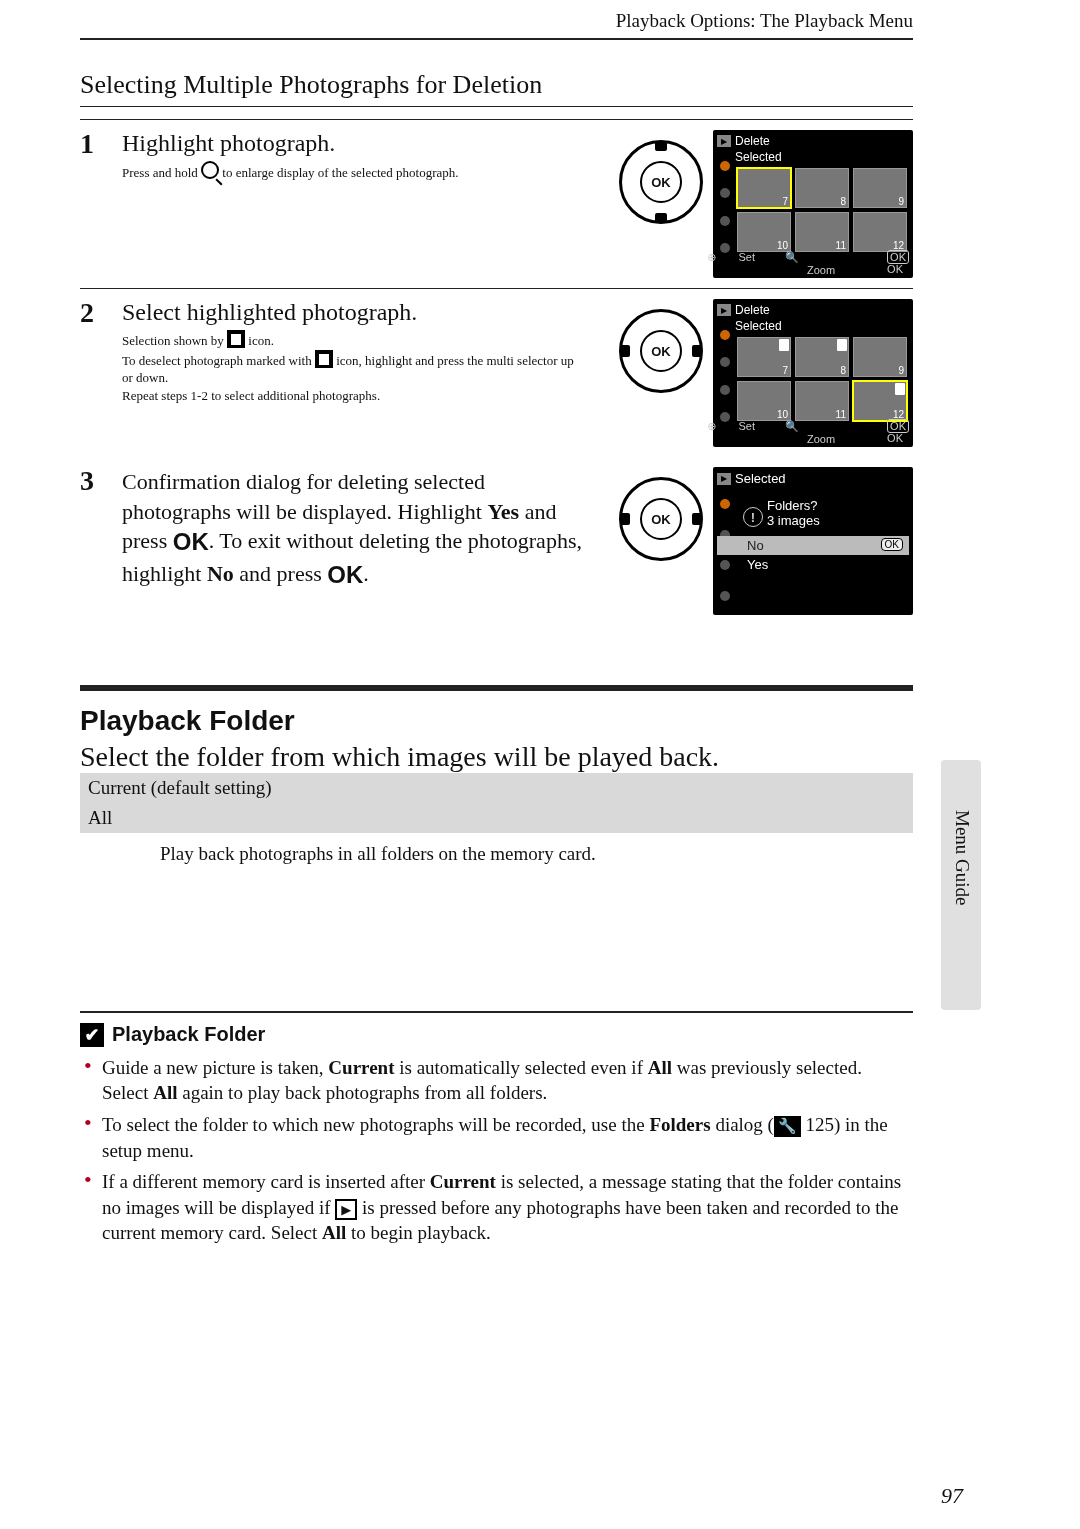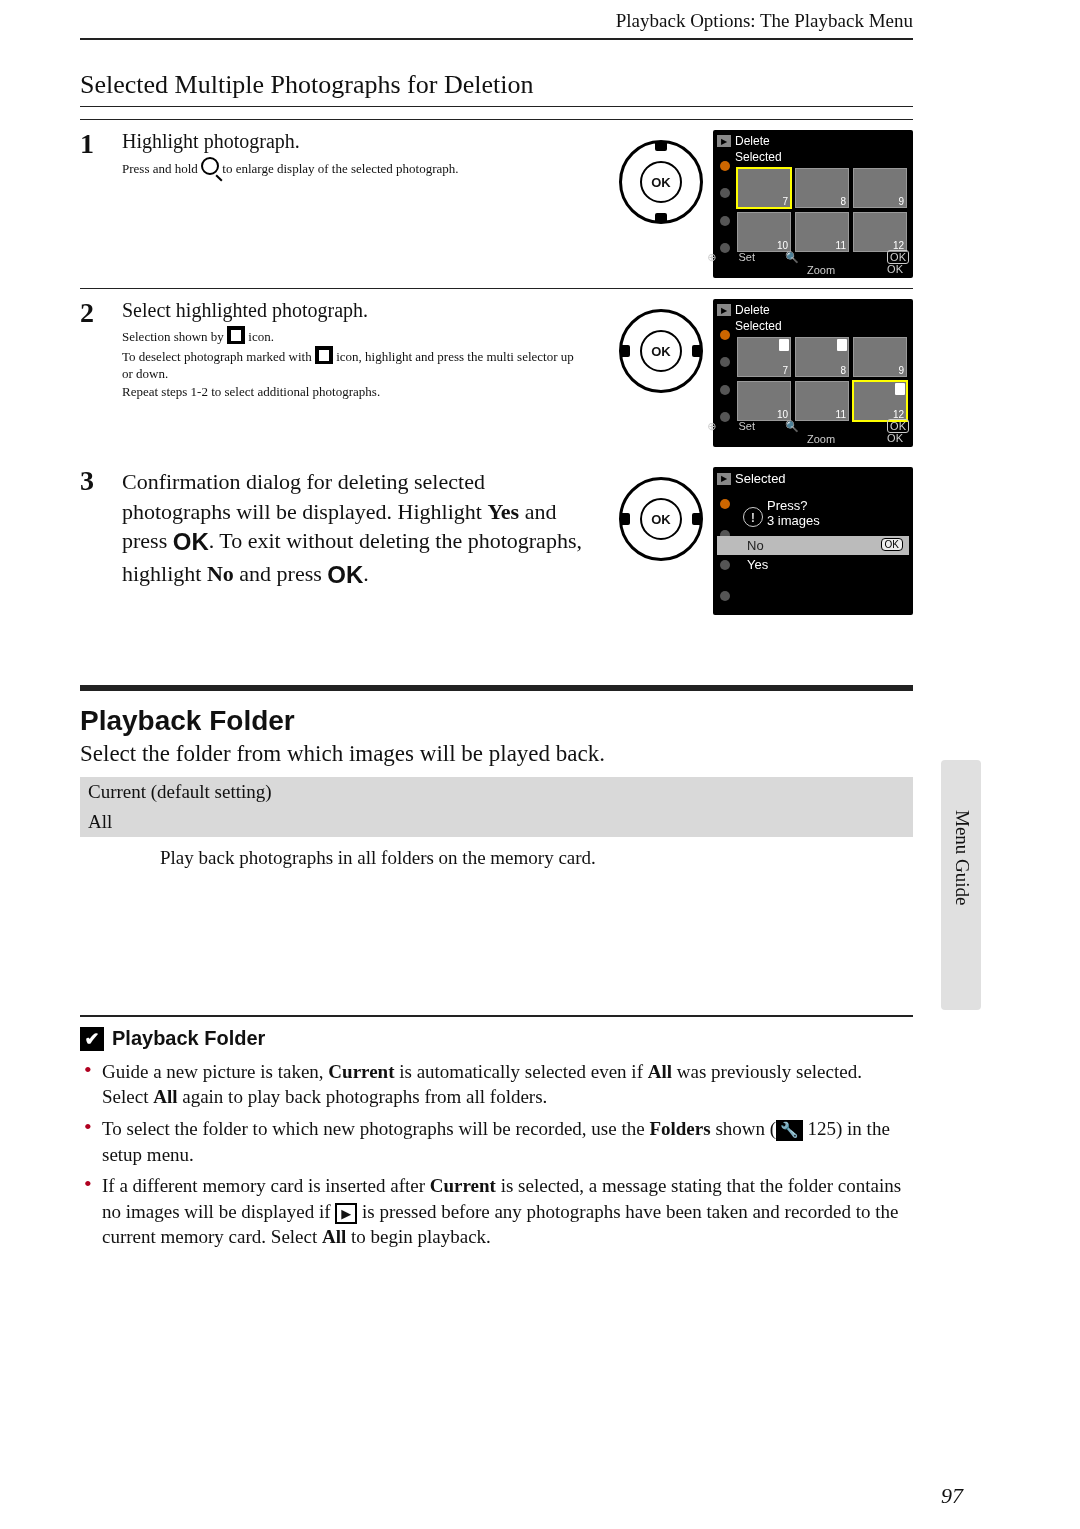--- a/index.html
+++ b/index.html
@@ -40,21 +40,21 @@
   .step:first-of-type { border-top: none; padding-top: 0; }
   .step-num {
     font-size: 28px;
     font-weight: bold;
     width: 26px;
     flex: 0 0 26px;
     line-height: 1;
   }
   .step-body { flex: 1 1 auto; }
   .step-heading {
-    font-size: 20px;
+    font-size: 24px;
     margin-bottom: 4px;
   }
   .step-text {
     font-size: 13px;
     line-height: 1.35;
   }
   .step-side {
     flex: 0 0 310px;
     display: flex;
     align-items: flex-start;
@@ -213,21 +213,21 @@
     border: none;
     border-top: 6px solid #222;
     margin: 70px 0 14px 0;
   }
   h2.pf {
     font-size: 28px;
     font-weight: bold;
     margin: 0 0 4px 0;
     font-family: Arial, sans-serif;
   }
-  .pf-lead { font-size: 23px; margin-bottom: 10px; }
+  .pf-lead { font-size: 28px; }
   .opt-head {
     background: #d9d9d9;
     font-size: 19px;
     padding: 4px 8px;
   }
   .opt-body {
     font-size: 19px;
     padding: 8px 8px 14px 80px;
     line-height: 1.35;
   }
@@ -321,21 +321,21 @@
     vertical-align: -2px;
   }
 </style>
 </head>
 <body>
 
 <div class="page">
 
   <div class="running-head">Playback Options: The Playback Menu</div>
 
-  <div class="section-title">Selected Multiple Photographs for Deletion</div>
+  <div class="section-title">Selecting Multiple Photographs for Deletion</div>
 
   <div class="step">
     <div class="step-num">1</div>
     <div class="step-body">
       <div class="step-heading">Highlight photograph.</div>
       <div class="step-text">
         <span>Press and hold </span><span class="zoom-ic"></span><span> to enlarge display of the selected photograph.</span>
       </div>
     </div>
     <div class="step-side">
@@ -471,21 +471,21 @@
             <span>Selected</span>
           </div>
         <div class="strip">
             <span class="active"></span>
             <span></span>
             <span></span>
             <span></span>
           </div>
         <div class="warn">!</div>
         <div class="msg">
-          <span>Press?</span><br><span>3  images</span>
+          <span>Folders?</span><br><span>3  images</span>
         </div>
         <div class="choice sel"><span>No</span><span class="okb2">OK</span></div>
         <div class="choice">Yes</div>
       </div>
     </div>
   </div>
 
   <hr class="big-divider">
 
   <h2 class="pf">Playback Folder</h2>
@@ -499,21 +499,21 @@
   <div class="note-block">
     <div class="note-title">
       <span class="check-badge">✔</span>
       <span>Playback Folder</span>
     </div>
     <ul class="notes">
       <li>
         <span>Guide a new picture is taken, </span><span class="bold">Current</span><span> is automatically selected even if </span><span class="bold">All</span><span> was previously selected. Select </span><span class="bold">All</span><span> again to play back photographs from all folders.</span>
       </li>
       <li>
-        <span>To select the folder to which new photographs will be recorded, use the </span><span class="bold">Folders</span><span> shown (</span><span class="wrench-box">🔧</span><span> 125) in the setup menu.</span>
+        <span>To select the folder to which new photographs will be recorded, use the </span><span class="bold">Folders</span><span> dialog (</span><span class="wrench-box">🔧</span><span> 125) in the setup menu.</span>
       </li>
       <li>
         <span>If a different memory card is inserted after </span><span class="bold">Current</span><span> is selected, a message stating that the folder contains no images will be displayed if </span><span class="play-box">▶</span><span> is pressed before any photographs have been taken and recorded to the current memory card. Select </span><span class="bold">All</span><span> to begin playback.</span>
       </li>
     </ul>
   </div>
 
   <div class="side-tab"></div>
   <div class="side-label">Menu Guide</div>
   <div class="page-num">97</div>

